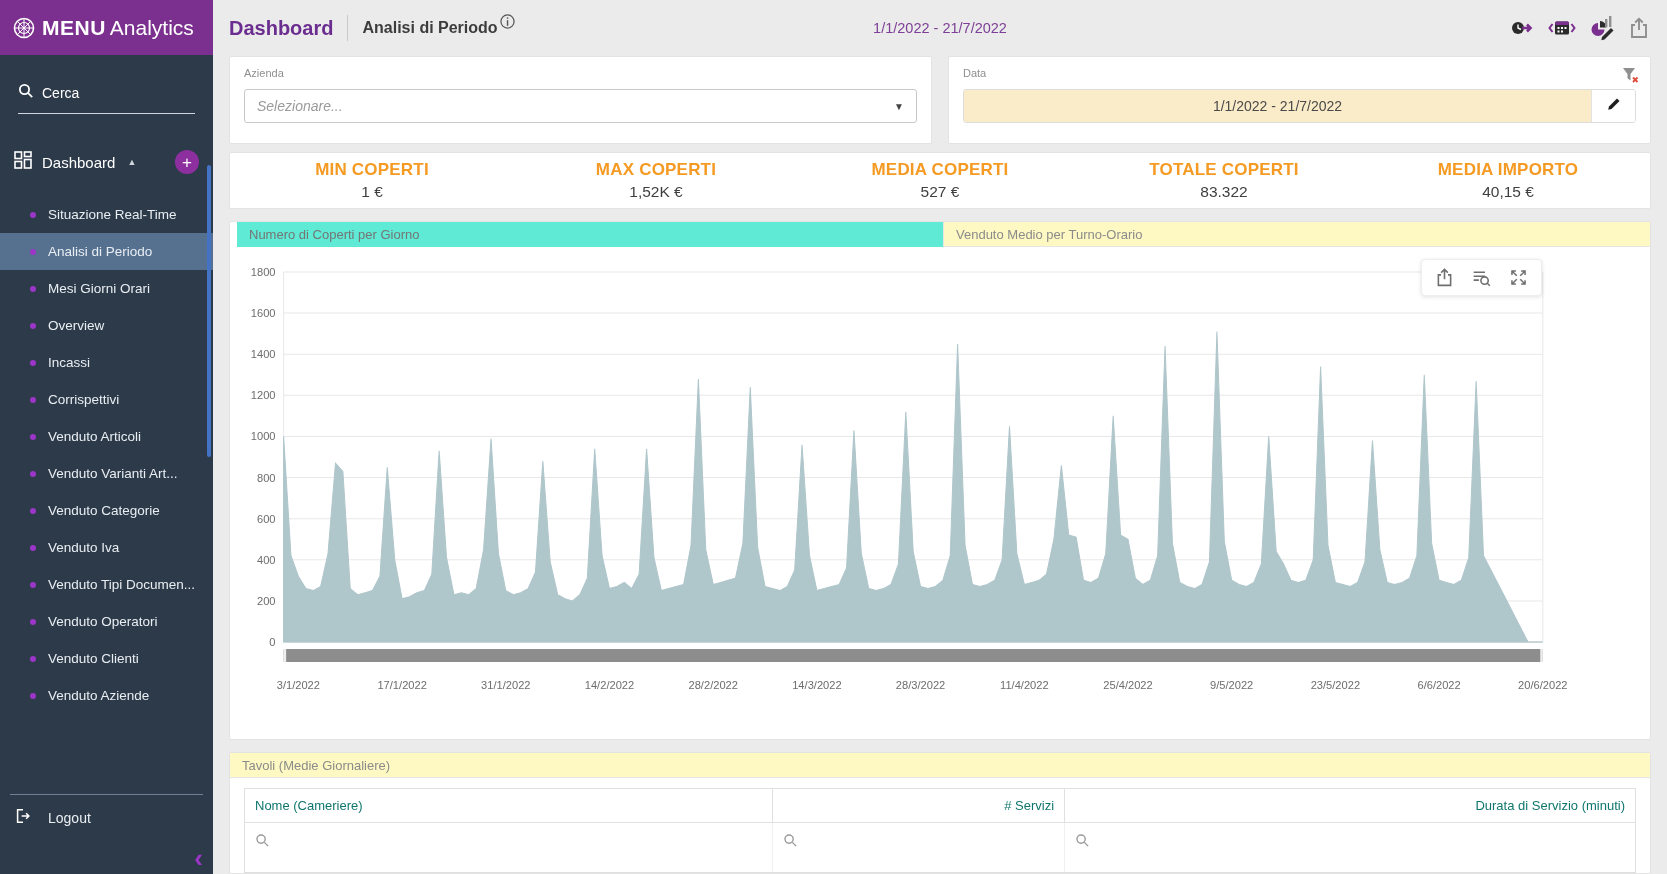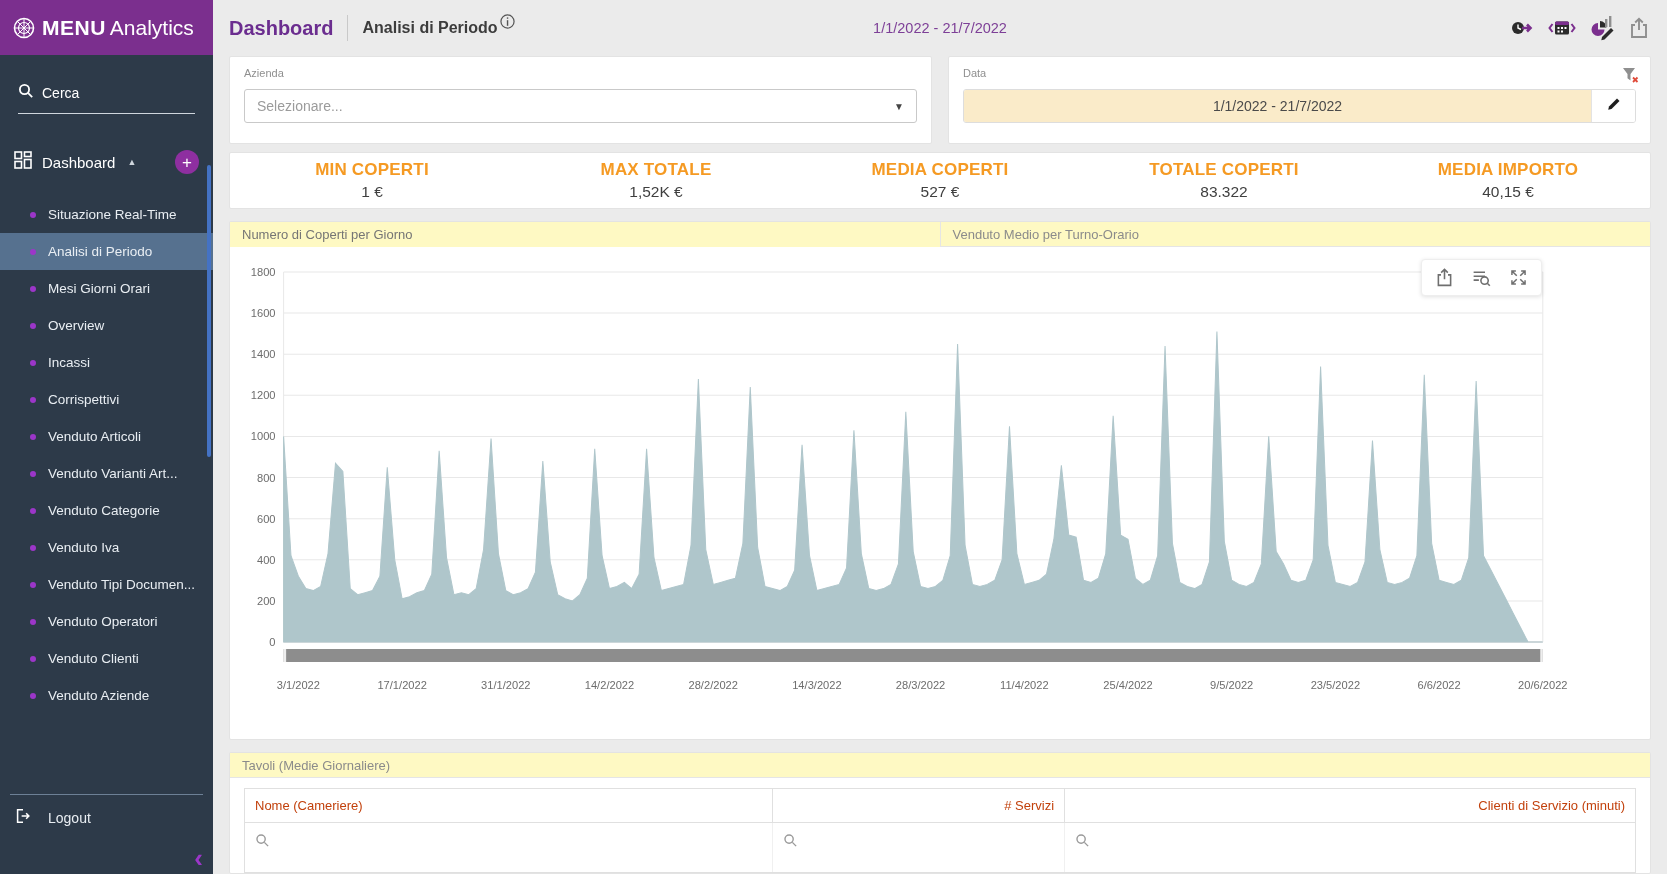--- a/index.html
+++ b/index.html
@@ -38,48 +38,48 @@
   .page-title { color:#3c3c3c; font-size:16px; font-weight:bold; }
   .info-sup { margin-left:2px; position:relative; top:-7px; display:inline-flex; }
   .topbar-date { position:absolute; left:0; right:0; text-align:center; color:#7d3f97; font-size:14.5px; pointer-events:none; }
   .topbar-icons { margin-left:auto; display:flex; align-items:center; gap:11px; z-index:2; }
   .topbar-icons .tbi { cursor:pointer; display:flex; }
 
   .filters { display:flex; gap:16px; }
   .panel { background:#fff; border:1px solid #e3e3e3; border-radius:2px; }
   .filter-panel { flex:1; height:88px; padding:10px 14px; position:relative; }
   .filter-label { color:#8f8f8f; font-size:11px; }
-  .select-box { margin-top:10px; border:1px solid #c9c9c9; border-radius:3px; height:34px; display:flex; align-items:center; padding:0 12px; cursor:pointer; }
+  .select-box { margin-top:10px; border:1px solid #c9c9c9; border-radius:3px; height:34px; display:flex; align-items:center; padding:0 12px; cursor:pointer;font-style:italic; }
   .select-box .ph { color:#9b9b9b; font-size:14px; }
   .select-box .dd-caret { margin-left:auto; font-size:10px; color:#444; }
   .filterx { position:absolute; top:8px; right:10px; cursor:pointer; }
   .date-wrap { margin-top:10px; display:flex; border:1px solid #ddd; border-radius:3px; height:34px; overflow:hidden; }
   .date-chip { flex:1; background:#faebc9; display:flex; align-items:center; justify-content:center; font-size:14px; color:#4a4a4a; cursor:pointer; }
   .date-edit-btn { width:44px; background:#fff; border-left:1px solid #e3e3e3; display:flex; align-items:center; justify-content:center; cursor:pointer; }
 
   .kpi-bar { margin-top:8px; height:58px; display:flex; align-items:center; }
   .kpi { flex:1; text-align:center; }
   .kpi .kl { color:#f59a23; font-size:17px; font-weight:bold; letter-spacing:.2px; }
   .kpi .kv { color:#3f3f3f; font-size:15.5px; margin-top:3px; }
 
   .tabs { display:flex; height:25px; }
   .tab { flex:1; display:flex; align-items:center; padding:0 12px; font-size:13px; color:#8b8b8b; cursor:pointer; border-bottom:1px solid #e5e5e5; background:#fef9c3; }
-  .tab.active { background:#fef9c3; border-bottom:none; border-right:1px solid #e5e5e5; color:#757575; }
+  .tab.active { background:#5eead4; border-bottom:none; border-right:1px solid #e5e5e5; color:#757575;margin-left:7px; }
 
   .chart-panel { margin-top:12px; display:flex; flex-direction:column; height:527px; }
   .chart-wrap { position:relative; flex:1; padding-top:8px; }
   #chart-svg { width:100%; height:470px; display:block; }
   #chart-svg text.ax { font-family:"Liberation Sans","DejaVu Sans",sans-serif; font-size:11px; fill:#6d6d6d; }
   .chart-toolbar { position:absolute; top:12px; right:108px; background:#fff; border:1px solid #eee; border-radius:4px; box-shadow:0 1px 4px rgba(0,0,0,.12); display:flex; gap:16px; padding:7px 12px; }
   .chart-toolbar .cti { cursor:pointer; display:flex; }
 
   .bottom-panel { margin-top:12px; display:flex; flex-direction:column; }
   .table-box { margin:10px 14px 0 14px; border:1px solid #e0e0e0; }
   .thead { display:flex; border-bottom:1px solid #e0e0e0; }
-  .th { padding:9px 10px; font-size:13px; color:#c2410c; }
+  .th { padding:9px 10px; font-size:13px; color:#0f766e; }
   .th.c1 { width:38%; border-right:1px solid #e0e0e0; }
   .th.c2 { width:21%; text-align:right; border-right:1px solid #e0e0e0; }
   .th.c3 { width:41%; text-align:right; }
   .tsearch { display:flex; }
   .ts { padding:10px 10px 20px 10px; }
   .ts.c1 { width:38%; border-right:1px solid #f0f0f0; }
   .ts.c2 { width:21%; border-right:1px solid #f0f0f0; }
   .ts.c3 { width:41%; }
 </style>
 </head>
@@ -281,21 +281,21 @@
         </div>
       </div>
     </div>
 
     <div class="panel kpi-bar">
       <div class="kpi">
           <div class="kl">MIN COPERTI</div>
           <div class="kv">1 €</div>
         </div>
       <div class="kpi">
-          <div class="kl">MAX TOTALE</div>
+          <div class="kl">MAX COPERTI</div>
           <div class="kv">1,52K €</div>
         </div>
       <div class="kpi">
           <div class="kl">MEDIA COPERTI</div>
           <div class="kv">527 €</div>
         </div>
       <div class="kpi">
           <div class="kl">TOTALE COPERTI</div>
           <div class="kv">83.322</div>
         </div>
@@ -385,21 +385,21 @@
     <div class="panel bottom-panel">
       <div class="tabs">
         <div class="tab">
             <span>Tavoli (Medie Giornaliere)</span>
           </div>
       </div>
       <div class="table-box">
         <div class="thead">
           <div class="th c1">Nome (Cameriere)</div>
           <div class="th c2"># Servizi</div>
-          <div class="th c3">Clienti di Servizio (minuti)</div>
+          <div class="th c3">Durata di Servizio (minuti)</div>
         </div>
         <div class="tsearch">
           <div class="ts c1"><svg width="15" height="15" viewBox="0 0 16 16">
                 <circle cx="6.5" cy="6.5" r="4.4" fill="none" stroke="#9a9a9a" stroke-width="1.5"></circle>
                 <path d="M10 10 L14 14" stroke="#9a9a9a" stroke-width="1.5"></path>
               </svg></div>
           <div class="ts c2"><svg width="15" height="15" viewBox="0 0 16 16">
                 <circle cx="6.5" cy="6.5" r="4.4" fill="none" stroke="#9a9a9a" stroke-width="1.5"></circle>
                 <path d="M10 10 L14 14" stroke="#9a9a9a" stroke-width="1.5"></path>
               </svg></div>

